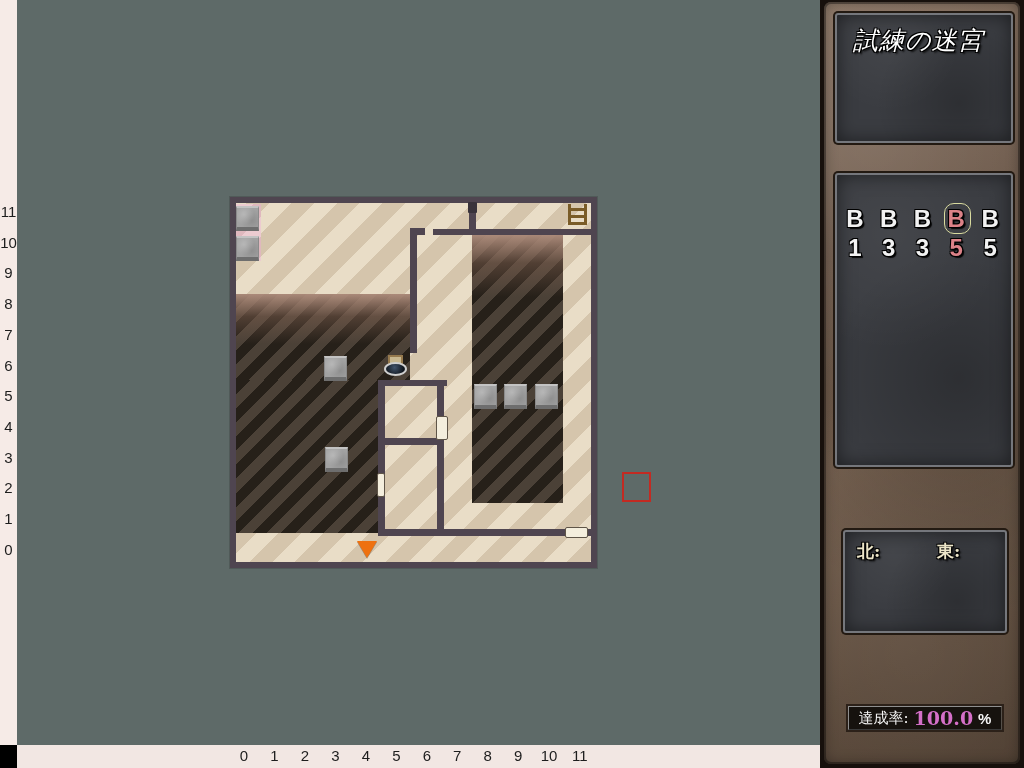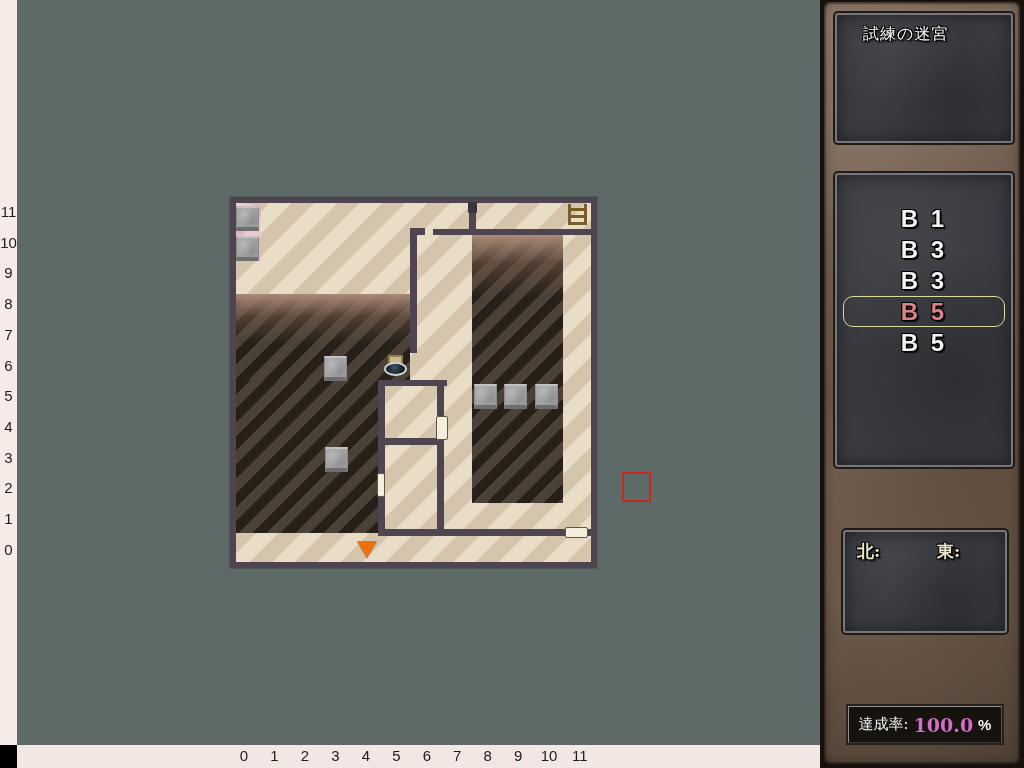--- a/index.html
+++ b/index.html
@@ -64,32 +64,32 @@
       radial-gradient(circle at 30% 20%,rgba(255,255,255,.05),transparent 45%),
       radial-gradient(circle at 70% 70%,rgba(0,0,0,.22),transparent 55%),
       #3a3c41;
     box-shadow:inset 0 0 18px rgba(0,0,0,.5), 0 0 0 2px #231a12;}
   .panel-title{left:835px;top:13px;width:178px;height:130px;}
   .panel-floors{left:835px;top:173px;width:178px;height:294px;}
   .panel-info{left:843px;top:530px;width:164px;height:103px;}
 
   .jp{font-family:"DejaVu Serif", serif;}
   .outline{text-shadow:1px 1px 0 #000,-1px -1px 0 #000,1px -1px 0 #000,-1px 1px 0 #000,2px 2px 2px rgba(0,0,0,.9);}
-  .panel-title .t{position:absolute;left:26px;top:9px;font-size:16px;color:#fff;letter-spacing:1px;}
-
-  .floor-list{position:absolute;left:6px;top:28px;width:162px;display:flex;flex-direction:column;gap:0;}
+  .panel-title .t{position:absolute;left:16px;top:9px;font-size:25px;color:#fff;letter-spacing:1px;font-style:italic;}
+
+  .floor-list{position:absolute;left:6px;top:28px;width:162px;display:flex;flex-direction:row;gap:7px;}
   .floor-item{height:29px;line-height:29px;text-align:center;font-size:24px;font-weight:bold;
     color:#f2f2f2;letter-spacing:3px;border:1px solid transparent;border-radius:10px;
     text-shadow:1px 1px 0 #000,-1px -1px 0 #000,1px -1px 0 #000,-1px 1px 0 #000,2px 2px 1px rgba(0,0,0,.9);}
   .floor-item.selected{color:#dd8288;border-color:#d9db9f;}
 
   .panel-info .n{position:absolute;left:12px;top:8px;font-size:17px;font-weight:bold;color:#ece5c8;}
   .panel-info .e{position:absolute;left:92px;top:8px;font-size:17px;font-weight:bold;color:#ece5c8;}
 
-  .ach-box{position:absolute;left:848px;top:706px;width:154px;height:37px;box-sizing:border-box;
+  .ach-box{position:absolute;left:848px;top:706px;width:154px;height:24px;box-sizing:border-box;
     background:#16120e;border:1px solid #8f8f8f;border-bottom-color:#3a3a3a;border-right-color:#55504a;
     box-shadow:0 0 0 2px #2c2119;display:flex;align-items:center;justify-content:center;gap:5px;}
   .ach-box .lbl{font-size:15px;color:#f5f5f5;}
   .ach-box .val{font-size:19px;font-weight:bold;color:#d46fc8;font-family:"DejaVu Serif",serif;}
   .ach-box .unit{font-size:15px;font-weight:bold;color:#f5f5f5;}
 </style>
 </head>
 <body>
 
 <div id="screen">

